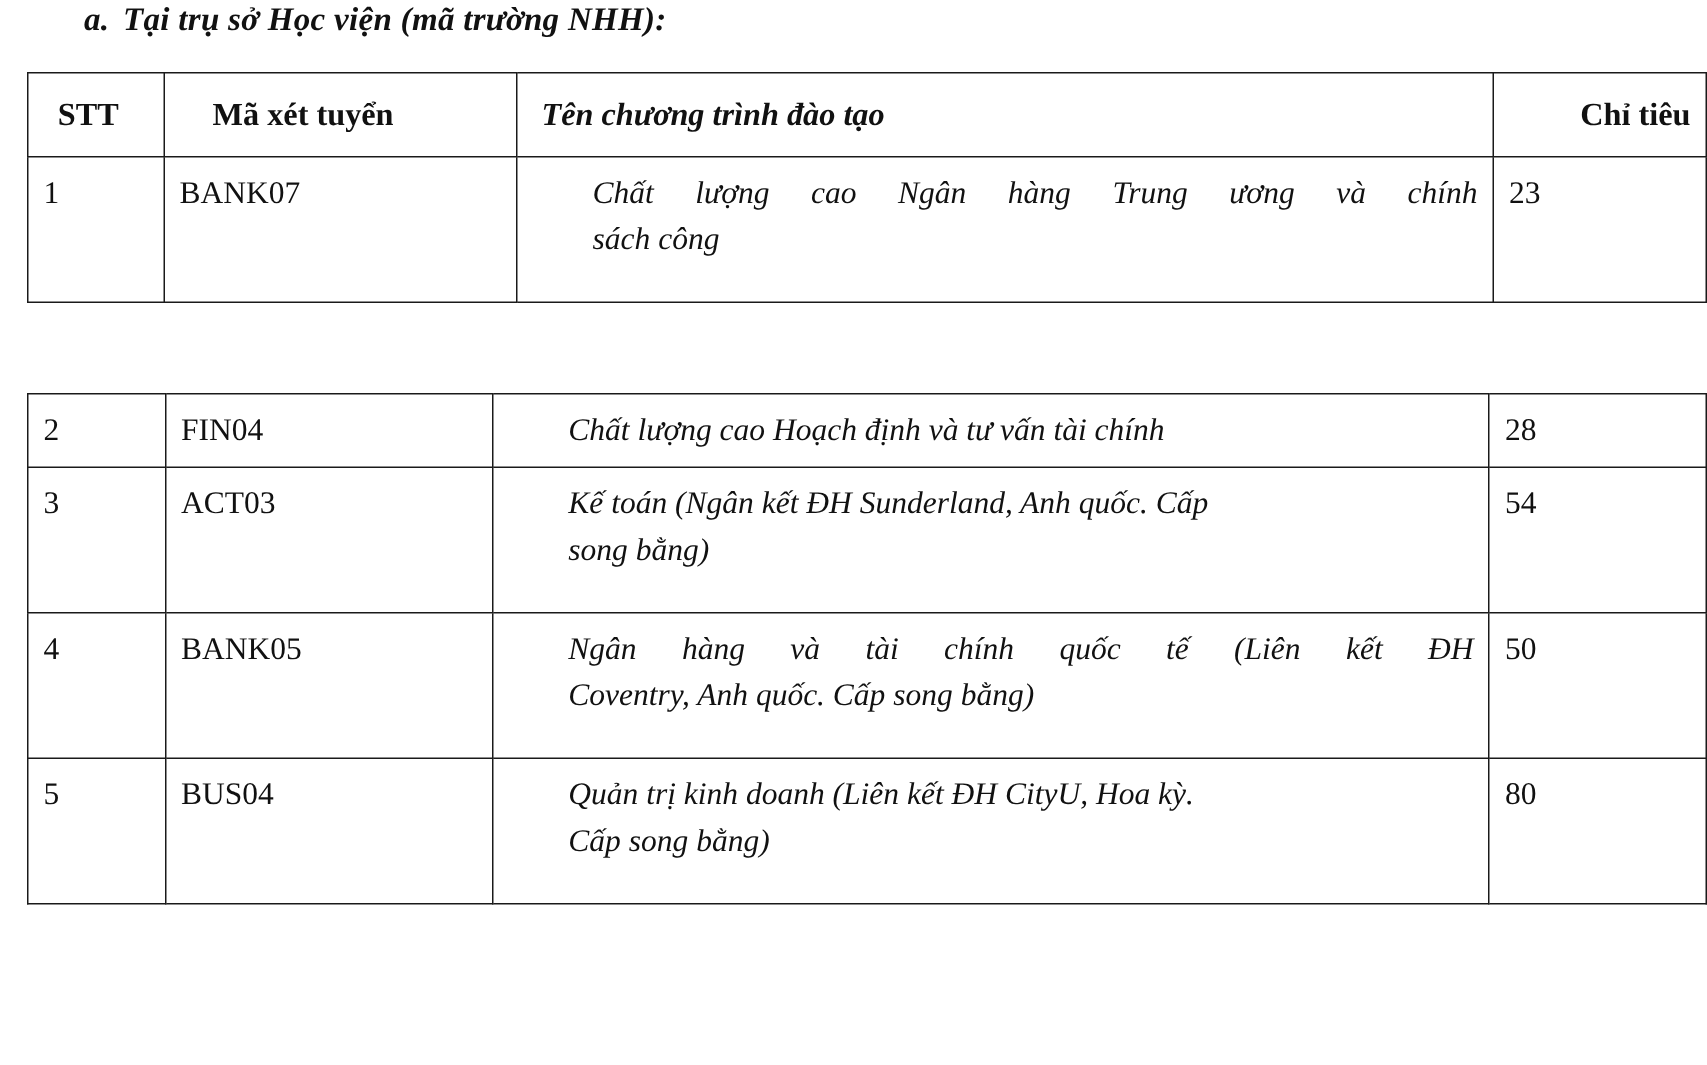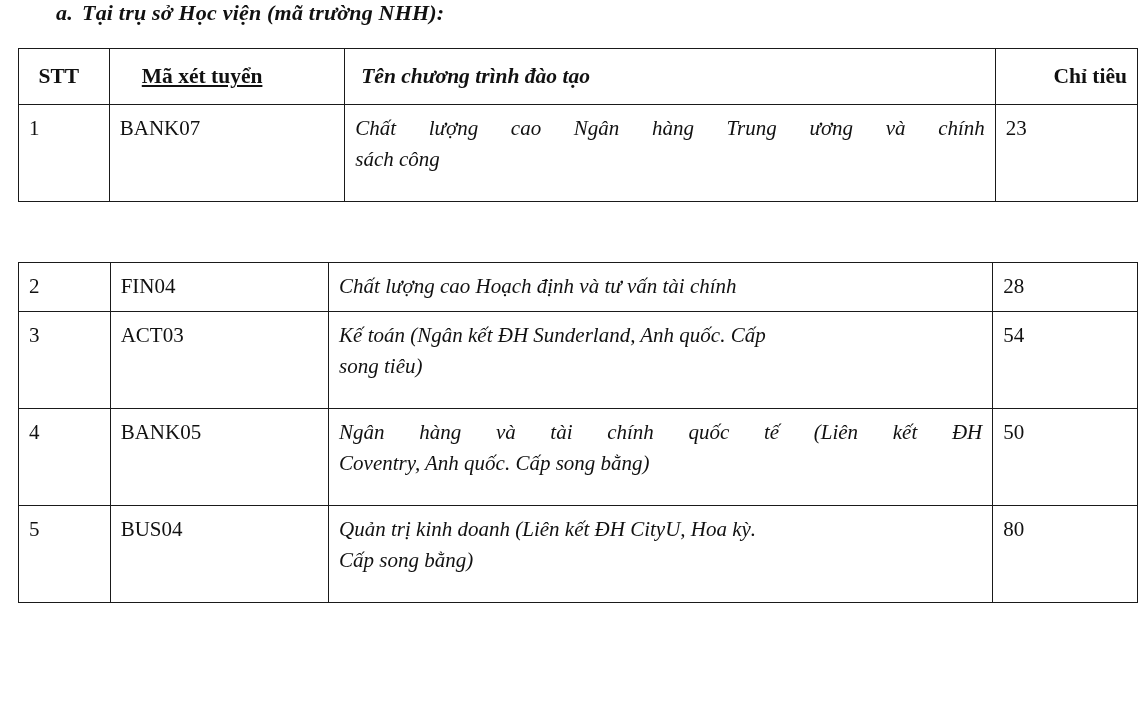--- a/index.html
+++ b/index.html
@@ -64,39 +64,40 @@
     padding-bottom: 12px;
     font-size: 21.5px;
   }
   .tbl thead th.c-stt,
   .tbl thead th.c-code,
   .tbl thead th.c-name {
     text-align: left;
   }
   .tbl thead th.c-stt { text-align: center; padding-left: 0; margin-top: 26px; }
   .tbl thead th.c-name { padding-left: 16px; }
-  .tbl thead th.c-code { padding-left: 32px; text-decoration: underline; }
+  .tbl thead th.c-code { padding-left: 32px; }
 
   
   #table-top {
     left: 18px;
     top: 48px;
   }
   
   #table-bottom {
     left: 18px;
     top: 262px;
   }
 
   .name-cell {
     text-align: justify;
     text-justify: inter-word;
   }
   .name-cell .ln {
     display: block;
+    margin-left: 40px;
   }
   .justified .ln.j {
     text-align: justify;
     text-align-last: justify;
   }
 
   .row-tall td { height: 78px; }
 </style>
 </head>
 <body>
@@ -137,21 +138,21 @@
         <td class="c-name name-cell">
           <span class="ln">Chất lượng cao Hoạch định và tư vấn tài chính</span>
         </td>
         <td class="c-quota">28</td>
       </tr>
       <tr class="row-tall">
         <td class="c-stt">3</td>
         <td class="c-code">ACT03</td>
         <td class="c-name name-cell">
           <span class="ln">Kế toán (Ngân kết ĐH Sunderland, Anh quốc. Cấp</span>
-          <span class="ln">song tiêu)</span>
+          <span class="ln">song bằng)</span>
         </td>
         <td class="c-quota">54</td>
       </tr>
       <tr class="row-tall">
         <td class="c-stt">4</td>
         <td class="c-code">BANK05</td>
         <td class="c-name name-cell justified">
           <span class="ln j">Ngân hàng và tài chính quốc tế (Liên kết ĐH</span>
           <span class="ln">Coventry, Anh quốc. Cấp song bằng)</span>
         </td>

